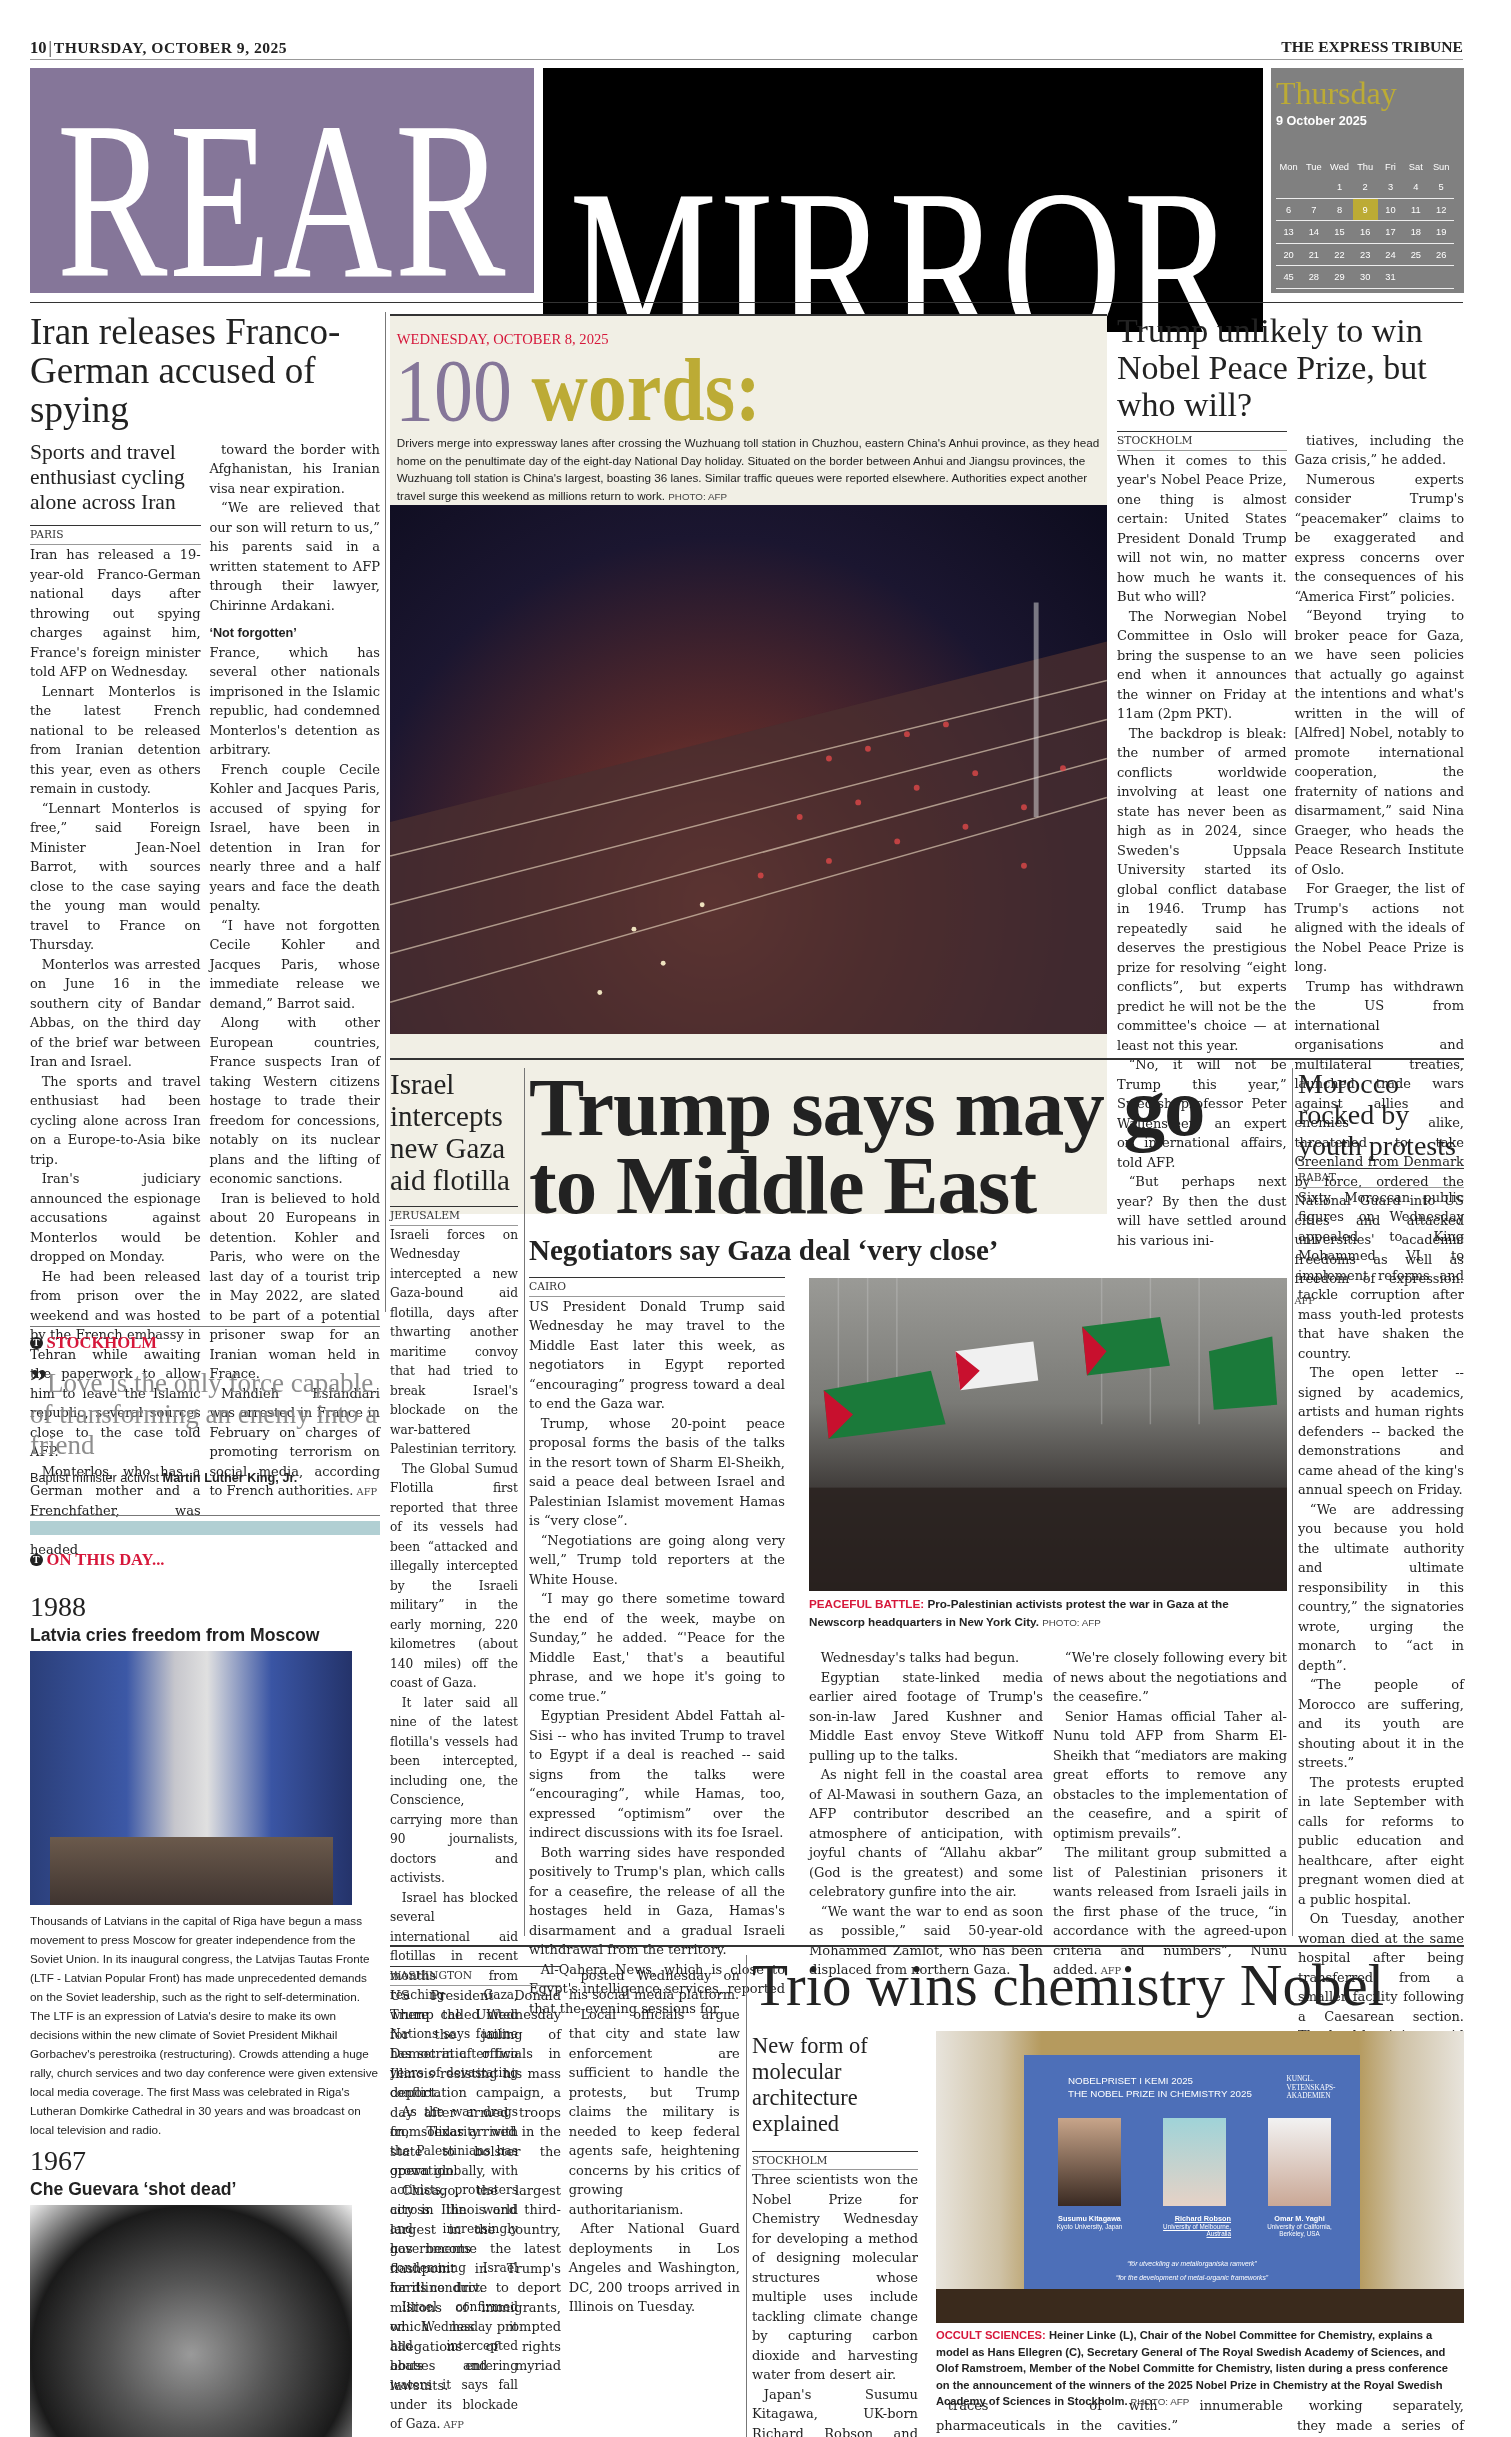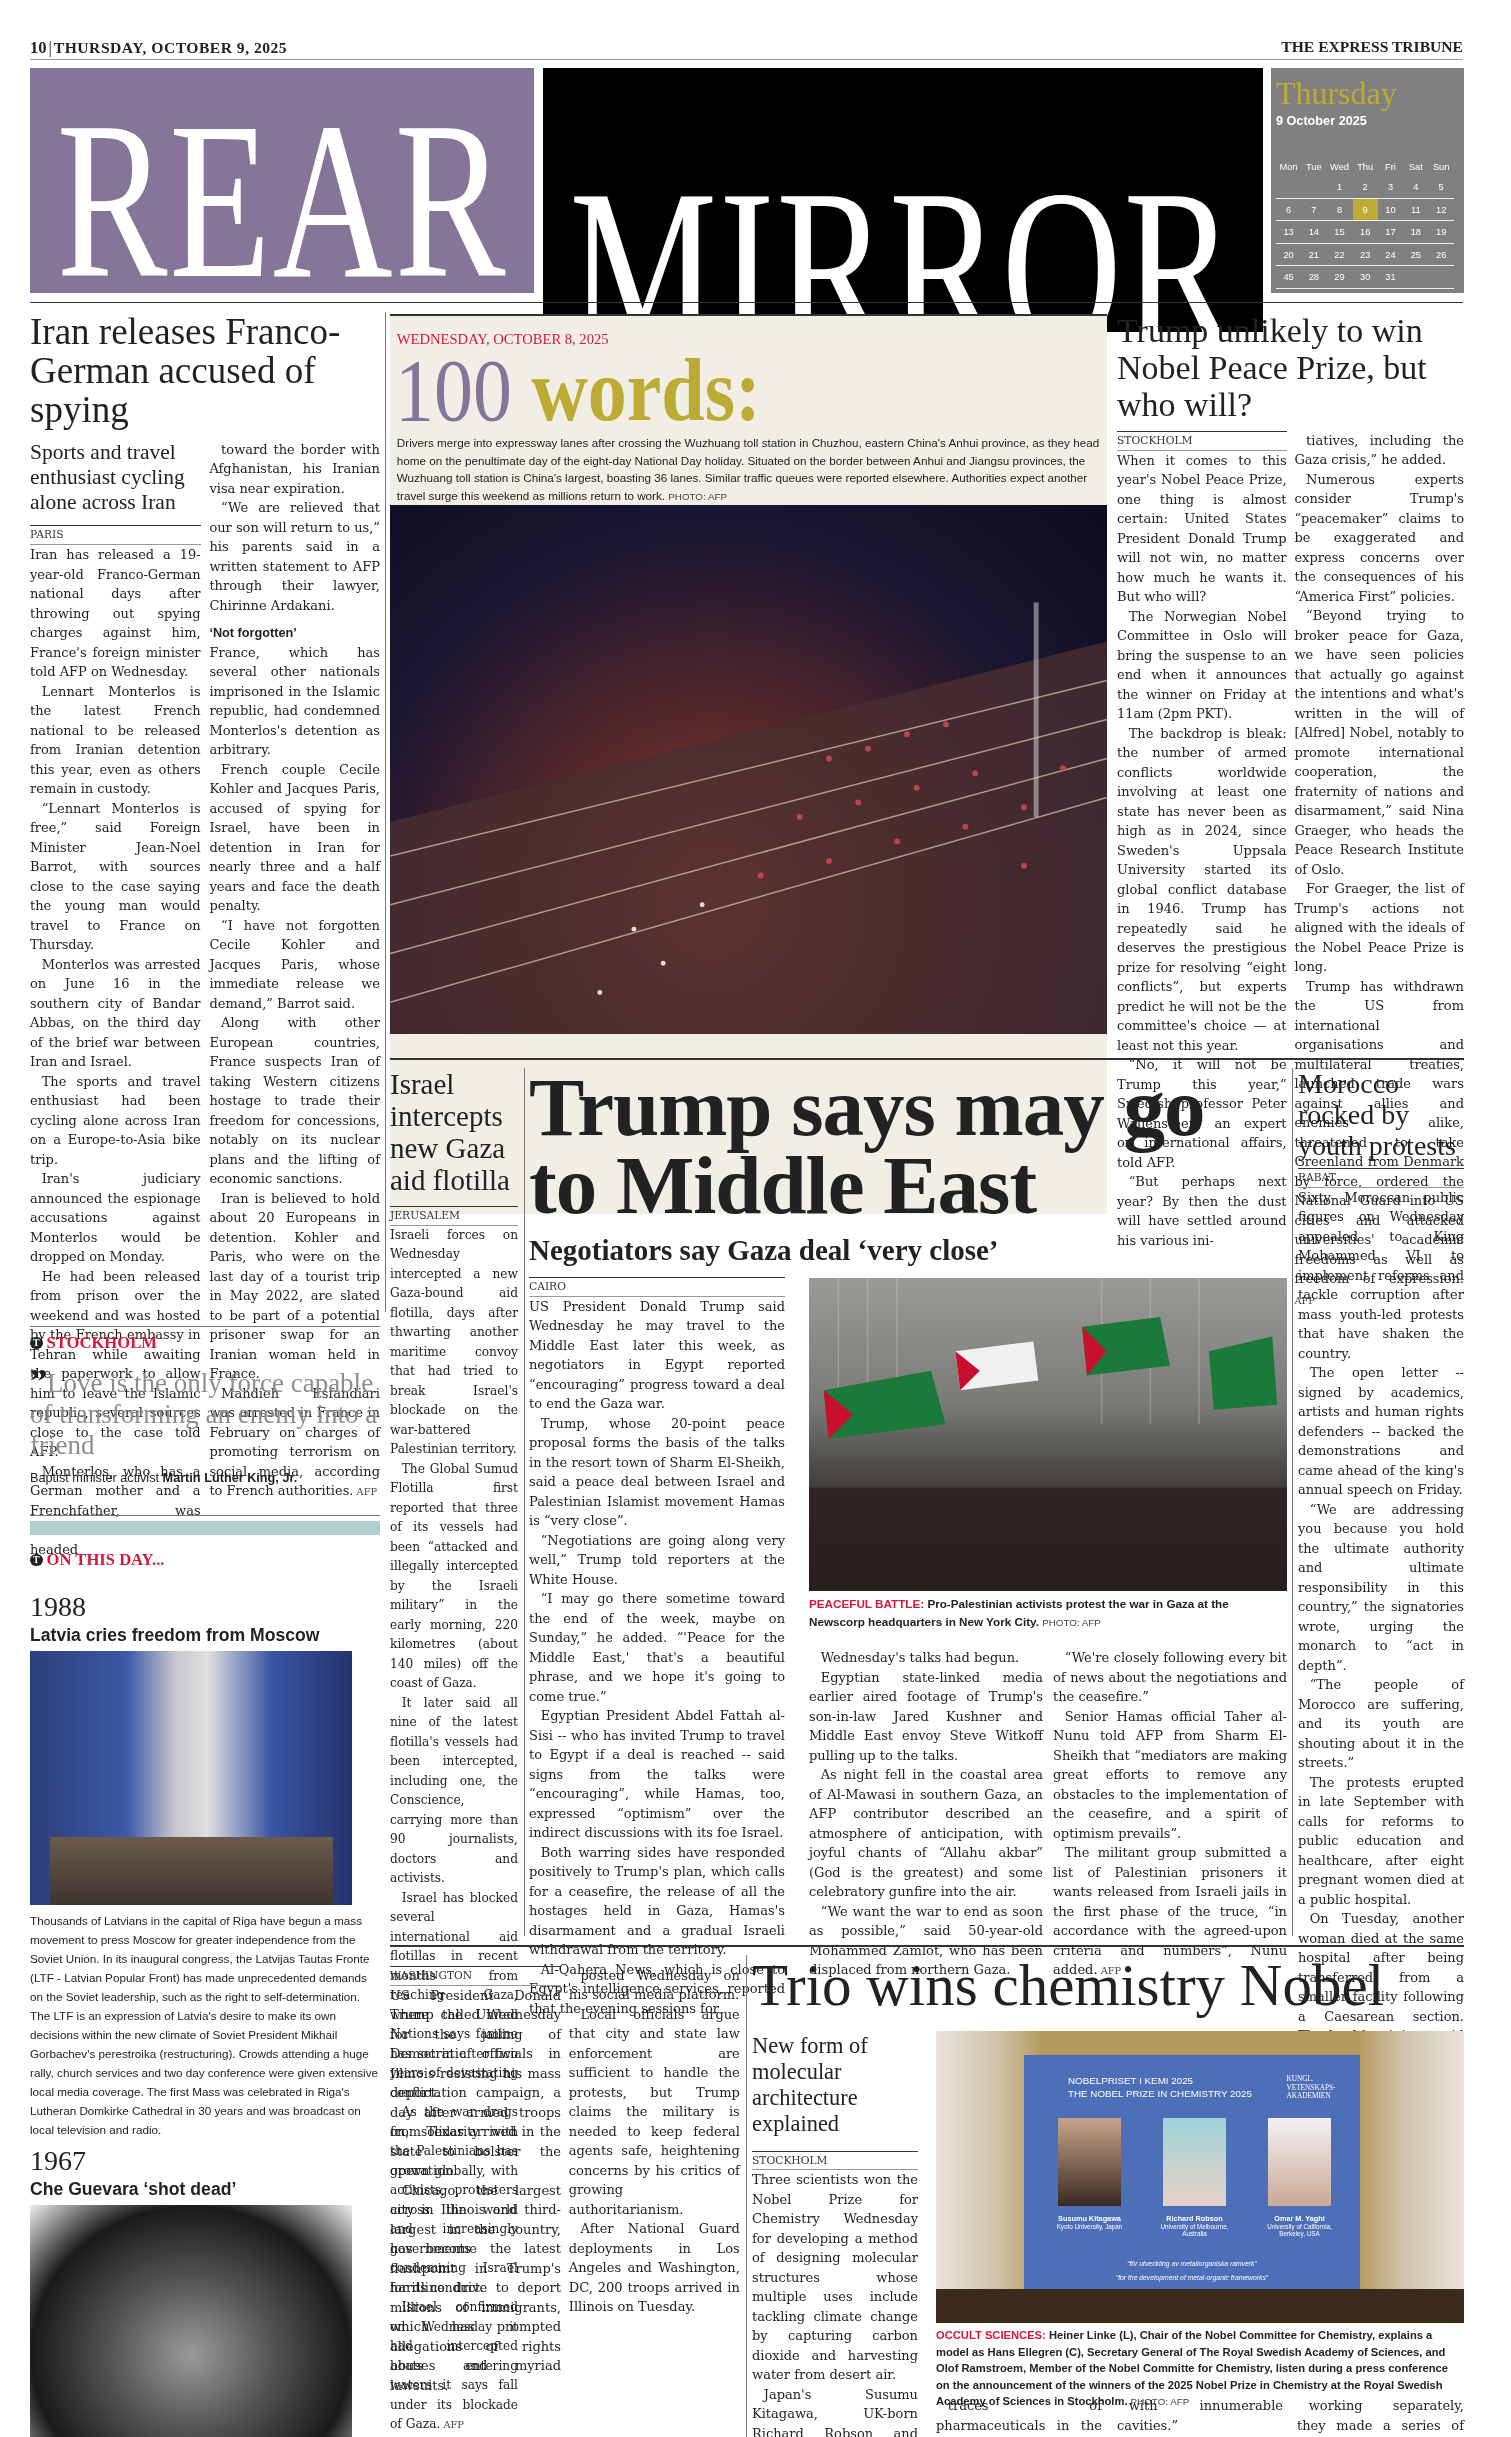--- a/index.html
+++ b/index.html
@@ -375,21 +375,21 @@
       <div>NOBELPRISET I KEMI 2025</div>
       <div>THE NOBEL PRIZE IN CHEMISTRY 2025</div>
     </div>
     <div class="serif" style="position:absolute;right:14.6px;top:19.5px;width:59px;font-size:7.3px;line-height:8.8px;">KUNGL. VETENSKAPS-AKADEMIEN</div>
     <div style="position:absolute;left:29px;top:63px;width:283px;display:flex;justify-content:space-between;">
       <div style="width:73px;text-align:center;">
         <div style="width:63px;height:88px;background:linear-gradient(#c8a58a,#3a2a22);margin:0 auto;"></div>
         <div class="sans" style="font-size:7.3px;font-weight:bold;margin-top:7.8px;">Susumu Kitagawa</div>
         <div class="sans" style="font-size:6.3px;">Kyoto University, Japan</div>
       </div>
-      <div style="width:73px;text-align:center;">
+      <div style="width:73px;text-align:right;text-decoration:underline;">
         <div style="width:63px;height:88px;background:linear-gradient(#9fd3d8,#e6d2c6);margin:0 auto;"></div>
         <div class="sans" style="font-size:7.3px;font-weight:bold;margin-top:7.8px;">Richard Robson</div>
         <div class="sans" style="font-size:6.3px;">University of Melbourne, Australia</div>
       </div>
       <div style="width:73px;text-align:center;">
         <div style="width:63px;height:88px;background:linear-gradient(#f2f2f2,#caa896);margin:0 auto;"></div>
         <div class="sans" style="font-size:7.3px;font-weight:bold;margin-top:7.8px;">Omar M. Yaghi</div>
         <div class="sans" style="font-size:6.3px;">University of California, Berkeley, USA</div>
       </div>
     </div>

